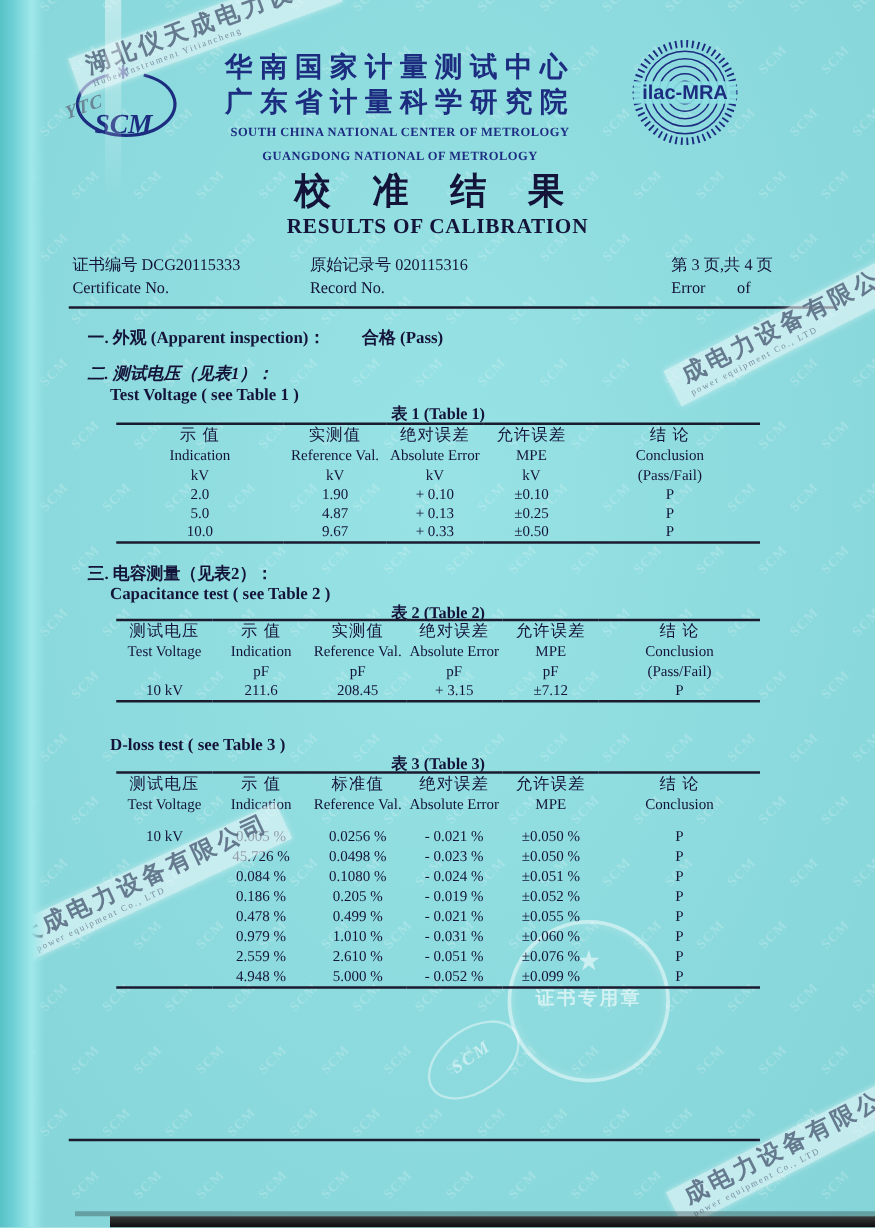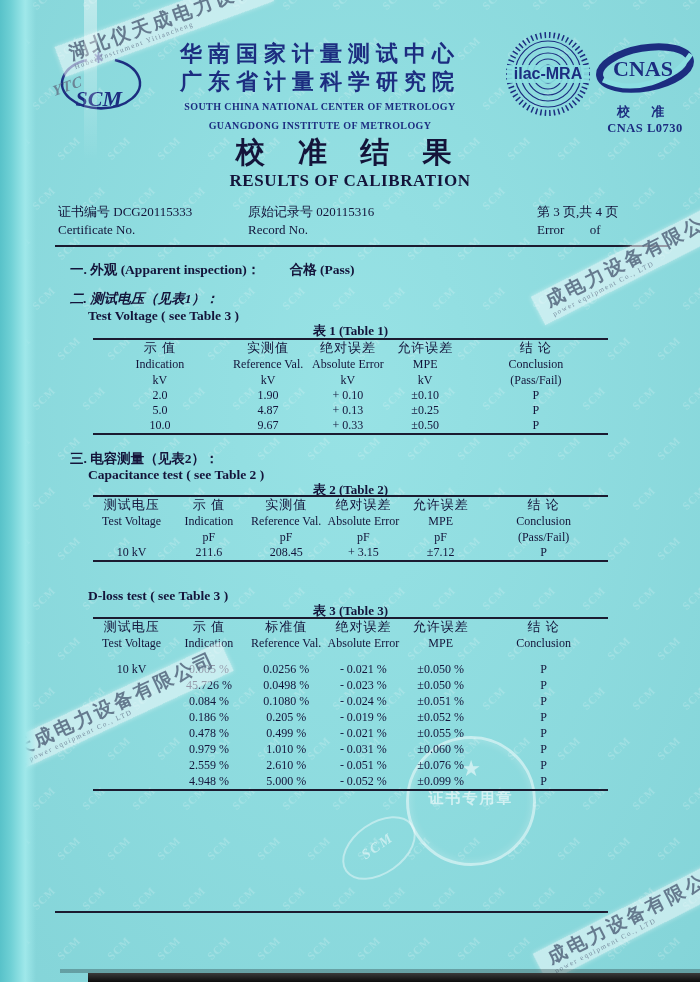--- a/index.html
+++ b/index.html
@@ -376,43 +376,34 @@
   <svg class="abs scm-logo" viewBox="0 0 90 66">
     <path d="M31,12 A39,25 0 1 0 59,12" fill="none" stroke="#1c2d80" stroke-width="2.6"></path>
     <path d="M39,6 c2,4 5,4 7,0 M39,13 c2,-4 5,-4 7,0 M42.5,4 v11" fill="none" stroke="#1c2d80" stroke-width="1.8"></path>
     <text x="66" y="58" text-anchor="end" font-family="Liberation Serif,serif" font-style="italic" font-weight="bold" font-size="22" fill="#1c2d80">SCM</text>
   </svg>
 
   <div class="abs org navy">
     <div class="cn">华南国家计量测试中心</div>
     <div class="cn">广东省计量科学研究院</div>
     <div class="en">SOUTH CHINA NATIONAL CENTER OF METROLOGY</div>
-    <div class="en">GUANGDONG INSTITUTE OF METROLOGY</div>
+    <div class="en">GUANGDONG NATIONAL OF METROLOGY</div>
   </div>
 
   <svg class="abs ilac" viewBox="0 0 86 86">
     <circle cx="43" cy="43" r="39" fill="none" stroke="#1c2d80" stroke-width="6" stroke-dasharray="1.5 3"></circle>
     <circle cx="43" cy="43" r="9" fill="none" stroke="#1c2d80" stroke-width="1.2"></circle>
     <circle cx="43" cy="43" r="15" fill="none" stroke="#1c2d80" stroke-width="1.2"></circle>
     <circle cx="43" cy="43" r="21" fill="none" stroke="#1c2d80" stroke-width="1.2"></circle>
     <circle cx="43" cy="43" r="27" fill="none" stroke="#1c2d80" stroke-width="1.2"></circle>
     <circle cx="43" cy="43" r="33" fill="none" stroke="#1c2d80" stroke-width="1.2"></circle>
     <rect x="2" y="34" width="82" height="18" fill="#8cdfe2" opacity="0.9"></rect>
     <text x="43" y="48" text-anchor="middle" font-family="Liberation Sans,sans-serif" font-weight="bold" font-size="16" fill="#1c2d80">ilac-MRA</text>
   </svg>
 
-  <div class="abs cnas navy">
-    <svg width="104" height="56" viewBox="0 0 104 56">
-      <ellipse cx="52" cy="26" rx="46" ry="20" fill="none" stroke="#1c2d80" stroke-width="7" transform="rotate(-10 52 26)"></ellipse>
-      <path d="M10,38 C40,52 80,40 98,12" fill="none" stroke="#8cdfe2" stroke-width="5"></path>
-      <text x="50" y="34" text-anchor="middle" font-family="Liberation Serif,serif" font-weight="bold" font-size="22" fill="#1c2d80">CNAS</text>
-    </svg>
-    <div class="cn">校 准</div>
-    <div class="code">CNAS L0730</div>
-  </div>
 
   <div class="abs title-cn ink">校 准 结 果</div>
   <div class="abs title-en ink">RESULTS OF CALIBRATION</div>
 
   <div class="abs meta ink" style="left:58px;top:203px;">
     <div>
       <span>证书编号</span>
       <span>DCG20115333</span>
     </div>
     <div>Certificate No.</div>
@@ -433,21 +424,21 @@
   </div>
 
   <div class="abs rule" style="left:55px;top:245px;width:613px;"></div>
 
   <div class="abs secline ink" style="left:70px;top:261px;">
     <span>一. 外观 (Apparent inspection)：</span>
     <span style="margin-left:26px;">合格 (Pass)</span>
   </div>
 
   <div class="abs secline ink" style="left:70px;top:290px;font-style:italic;">二. 测试电压（见表1）：</div>
-  <div class="abs secline ink" style="left:88px;top:308px;">Test Voltage ( see Table 3 )</div>
+  <div class="abs secline ink" style="left:88px;top:308px;">Test Voltage ( see Table 1 )</div>
   <div class="abs cap ink" style="top:322px;">表 1 (Table 1)</div>
   <table class="dtable" id="t1" style="top:338px;">
     <colgroup>
         <col style="width:26%">
         <col style="width:16%">
         <col style="width:15%">
         <col style="width:15%">
         <col style="width:28%">
       </colgroup>
     <thead>

